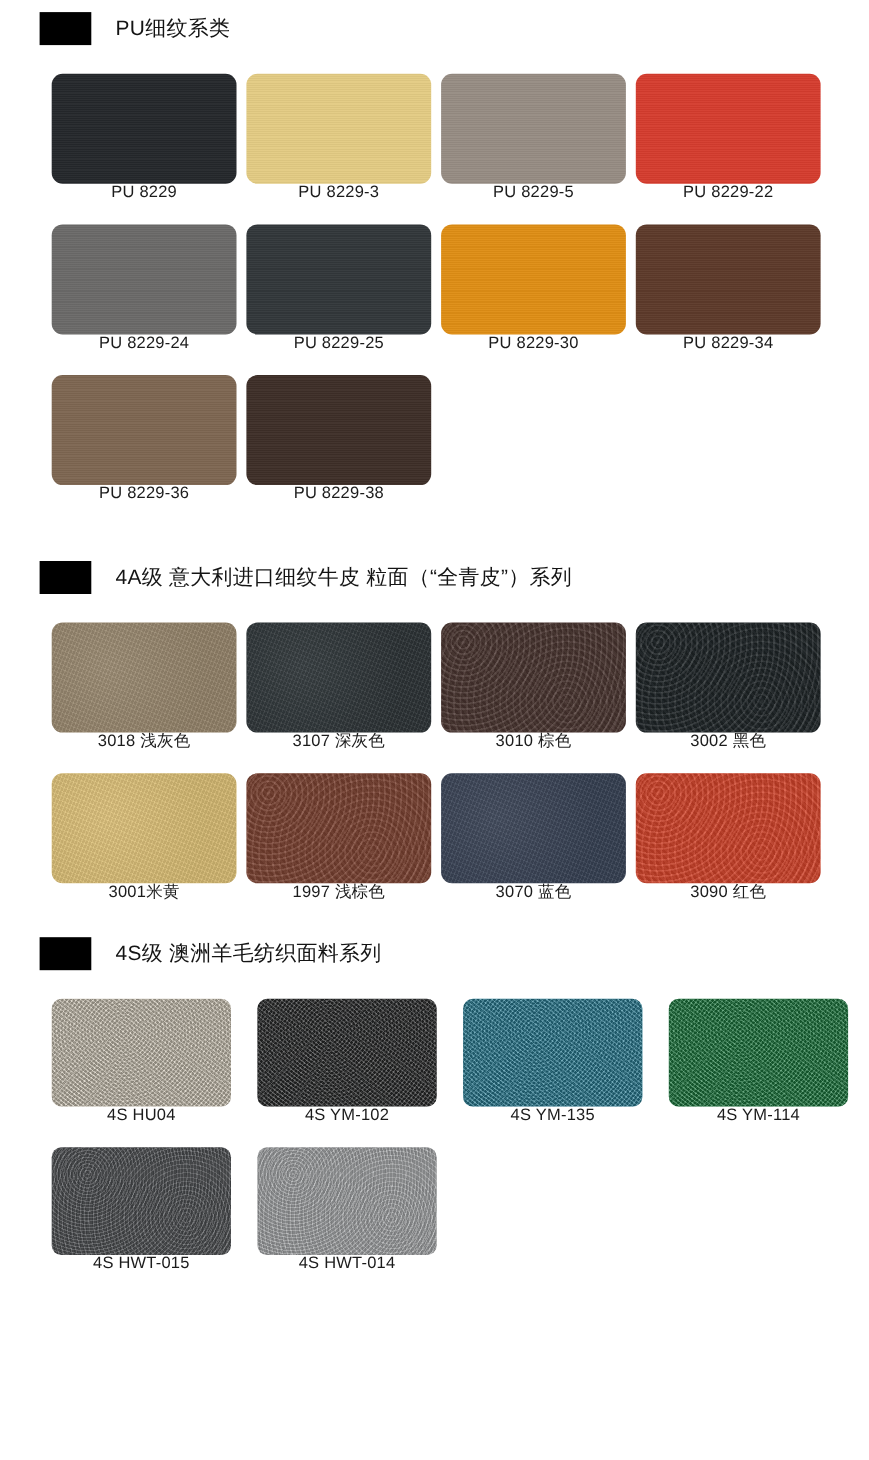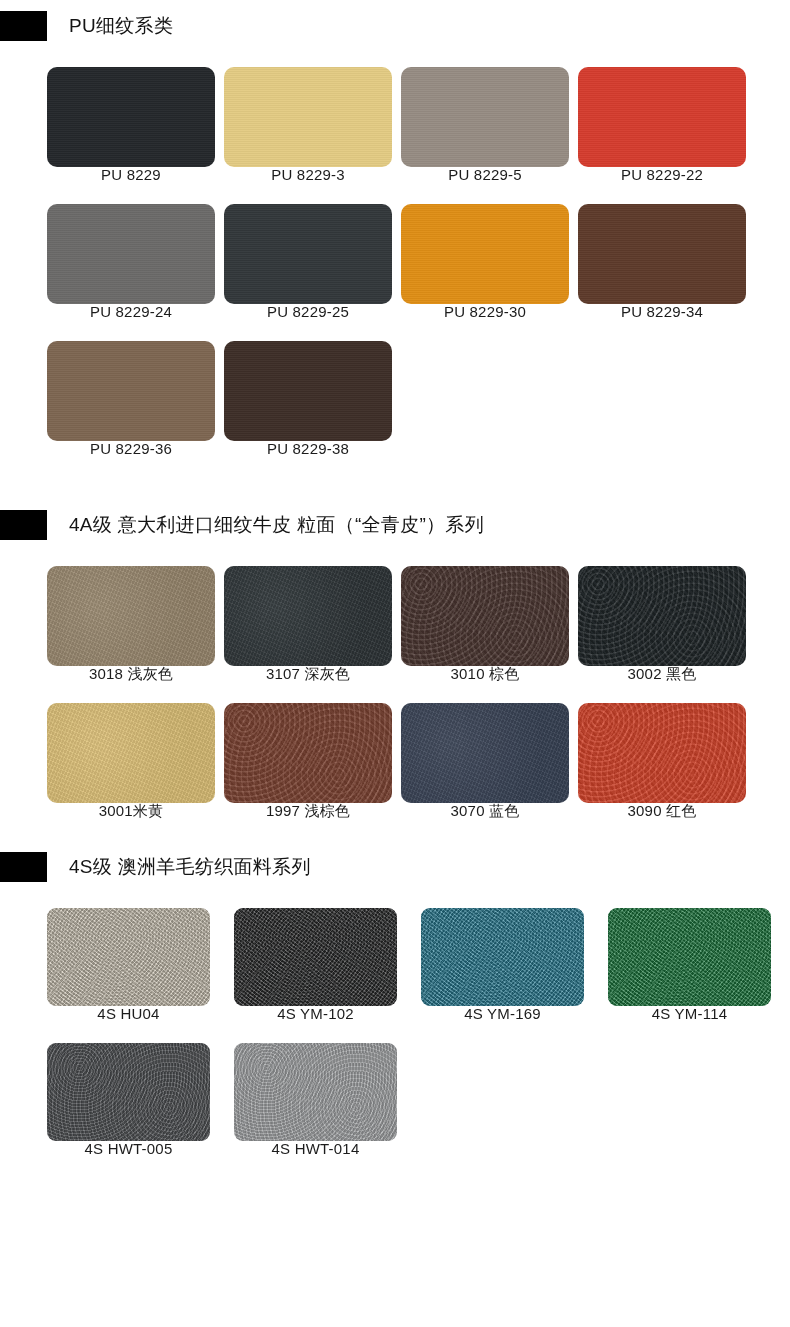--- a/index.html
+++ b/index.html
@@ -20,20 +20,21 @@
     height: 1327px;
     position: relative;
     background: #fff;
   }
 
   
   .section-header {
     display: flex;
     align-items: center;
     height: 32px;
+    margin-left: 36px;
   }
   .header-bar {
     width: 47px;
     height: 30px;
     background: #000000;
     flex: 0 0 47px;
   }
   .header-title {
     margin-left: 22px;
     font-size: 19px;
@@ -287,38 +288,38 @@
       <div class="cell">
         <div class="swatch" style="background:#2b2c2d">
             <span class="tex tex-wool"></span>
           </div>
         <div class="caption">4S YM-102</div>
       </div>
       <div class="cell">
         <div class="swatch" style="background:#2a7f96">
             <span class="tex tex-wool"></span>
           </div>
-        <div class="caption">4S YM-169</div>
+        <div class="caption">4S YM-135</div>
       </div>
       <div class="cell">
         <div class="swatch" style="background:#1c7a3f">
             <span class="tex tex-wool"></span>
           </div>
         <div class="caption">4S YM-114</div>
       </div>
     </div>
 
     <div class="row-gap"></div>
 
     <div class="grid wool">
       <div class="cell">
         <div class="swatch" style="background:#4b4d50">
             <span class="tex tex-felt"></span>
           </div>
-        <div class="caption">4S HWT-005</div>
+        <div class="caption">4S HWT-015</div>
       </div>
       <div class="cell">
         <div class="swatch" style="background:#a0a2a4">
             <span class="tex tex-felt"></span>
           </div>
         <div class="caption">4S HWT-014</div>
       </div>
     </div>
   </div>
 

